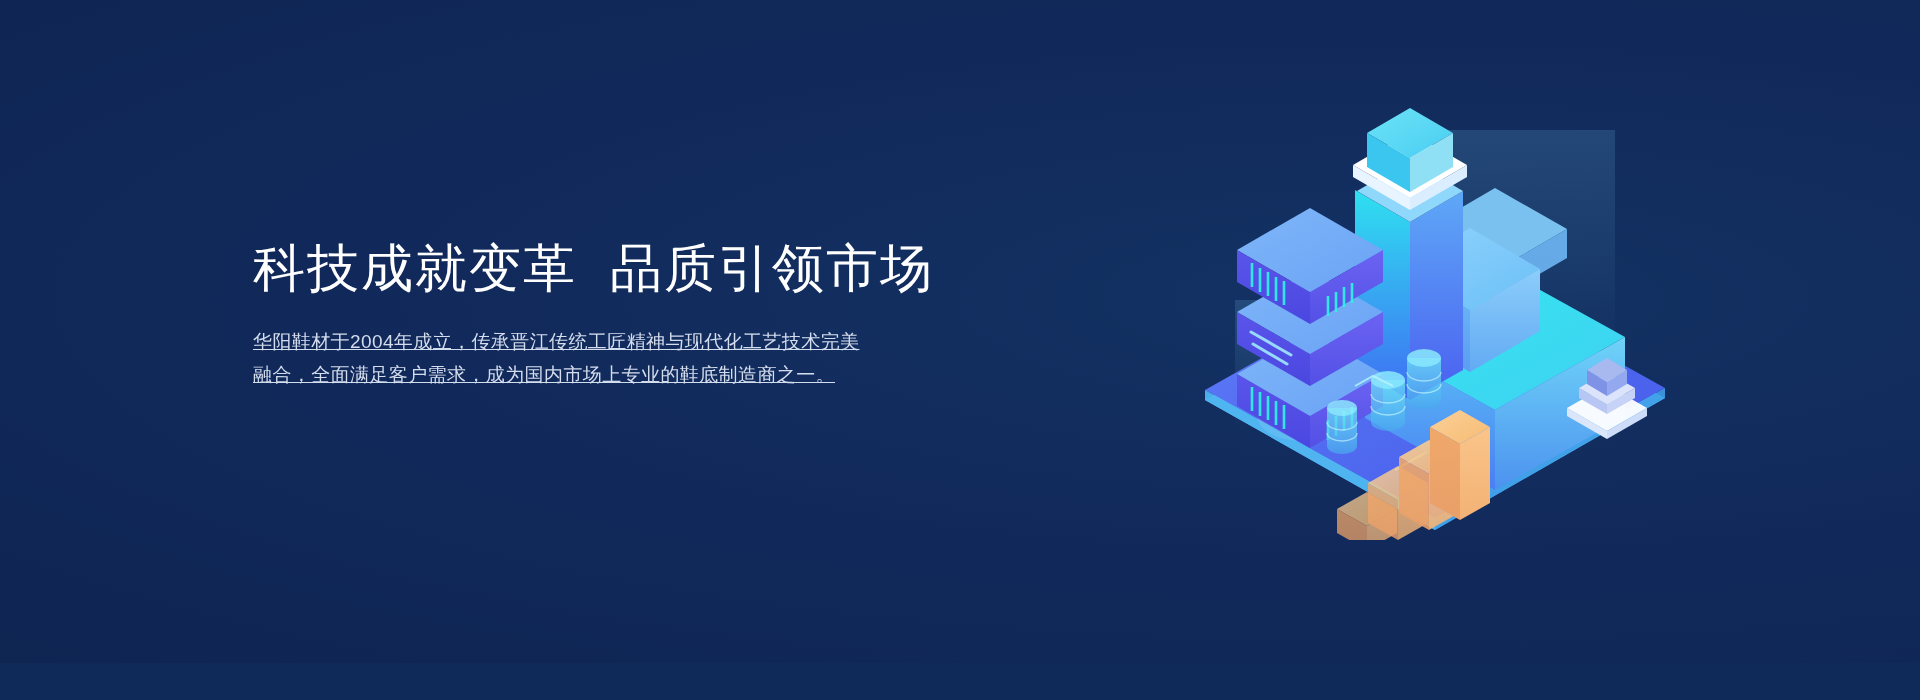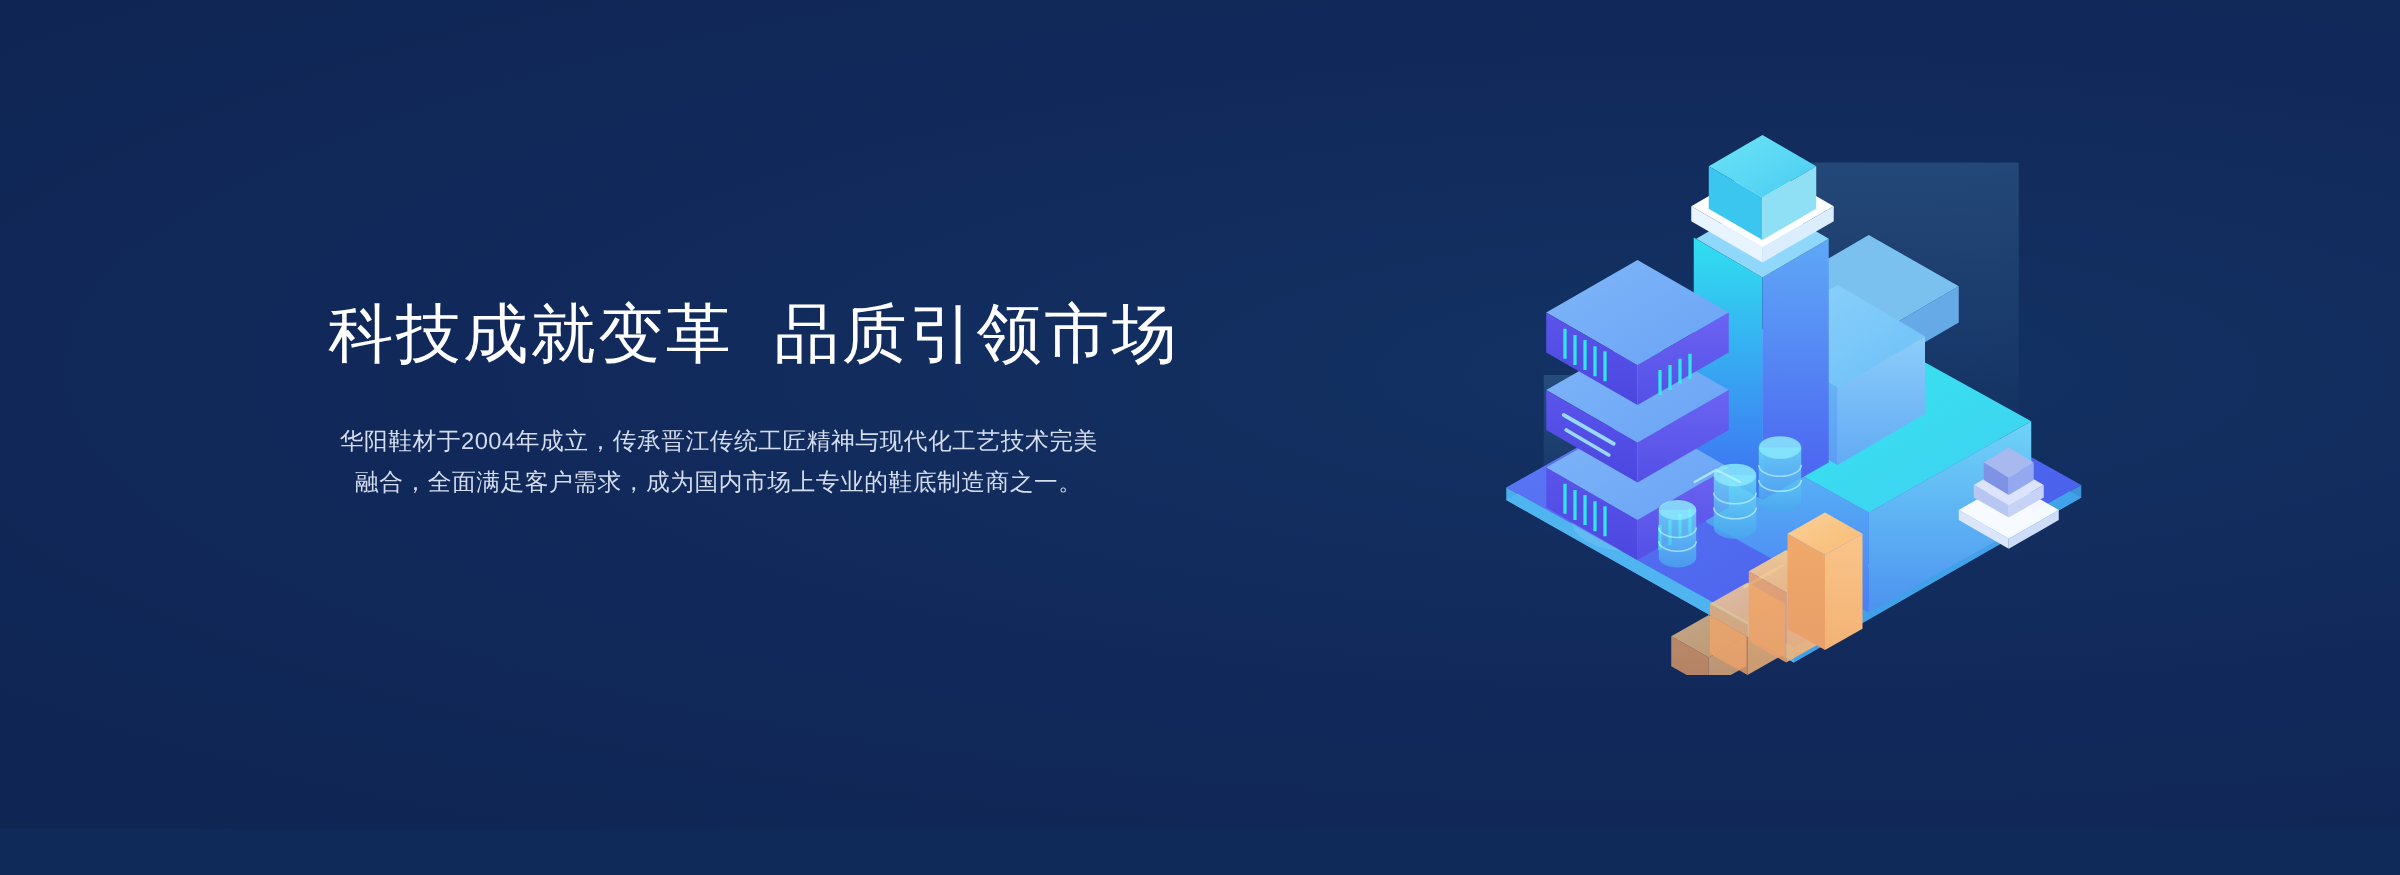--- a/index.html
+++ b/index.html
@@ -10,48 +10,48 @@
   }
   body {
     font-family: "Liberation Sans", "DejaVu Sans", sans-serif;
   }
   .banner {
     position: relative;
     width: 1920px;
     height: 663px;
     overflow: hidden;
     background: radial-gradient(ellipse 120% 90% at 72% 45%, #133264 0%, #11295a 45%, #0e2450 100%);
-    text-align: center;
   }
 
   
   .copy {
     position: absolute;
     left: 253px;
     top: 238px;
     width: 700px;
   }
   .headline {
     margin: 0;
     font-size: 52px;
     line-height: 1.18;
     font-weight: 400;
     color: #ffffff;
     letter-spacing: 2px;
     white-space: pre;
   }
   .subcopy {
-    margin: 12px;
+    margin: 0;
     padding-top: 26px;
     font-size: 19px;
     line-height: 33px;
     font-weight: 400;
     color: #d4dded;
     letter-spacing: 0.4px;
     max-width: 620px;
+    text-decoration: underline;
   }
 
   
   .scene {
     position: absolute;
     left: 1195px;
     top: 100px;
     width: 520px;
     height: 440px;
   }

